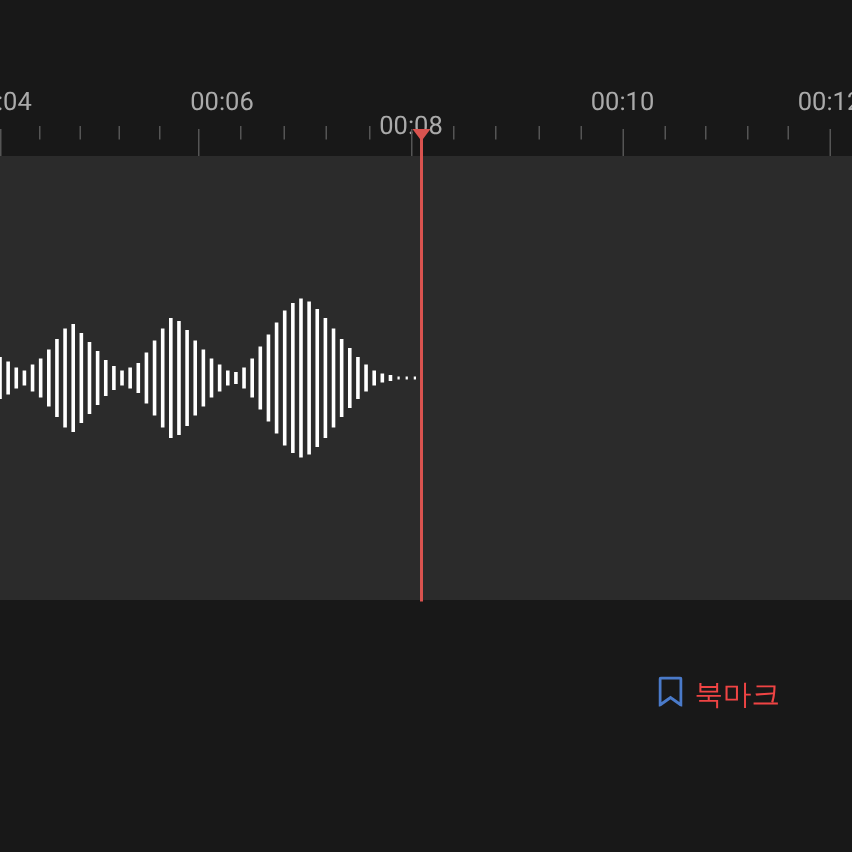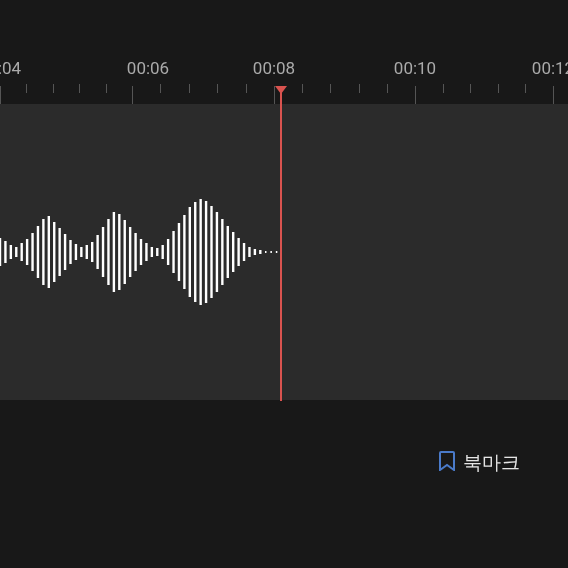--- a/index.html
+++ b/index.html
@@ -76,39 +76,39 @@
       border-right: 6px solid transparent;
       border-top: 8px solid #d9534f;
     }
     .bookmark-btn {
       position: absolute;
       bottom: 92px;
       right: 48px;
       display: flex;
       align-items: center;
       gap: 8px;
-      color: #e5e5e5;
+      color: #ef4444;
       font-size: 19px;
       font-weight: 500;
       cursor: pointer;
     }
     .bookmark-icon {
       width: 16px;
       height: 20px;
     }
   </style>
 </head>
 <body>
 
 <div class="timeline-area">
 
   <div class="time-labels">
       <div class="time-label" style="left: 0px;">00:04</div>
       <div class="time-label" style="left: 148px;">00:06</div>
-      <div class="time-label" style="left: 274px;">00:08</div>
+      <div class="time-label" style="left: 274px; margin-top: 16px;">00:08</div>
       <div class="time-label" style="left: 415px;">00:10</div>
       <div class="time-label" style="left: 553px;">00:12</div>
     </div>
 
   <div class="ruler">
       <div class="tick major" style="left: 0px;"></div>
       <div class="tick minor" style="left: 26.4px;"></div>
       <div class="tick minor" style="left: 52.8px;"></div>
       <div class="tick minor" style="left: 79.2px;"></div>
       <div class="tick minor" style="left: 105.6px;"></div>

